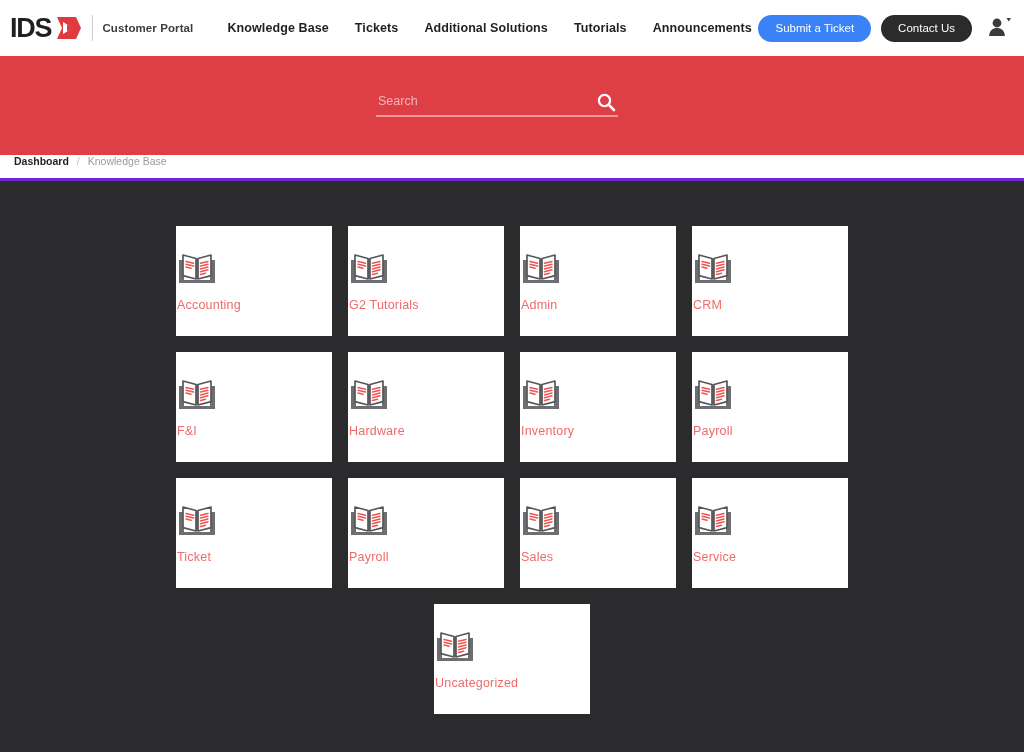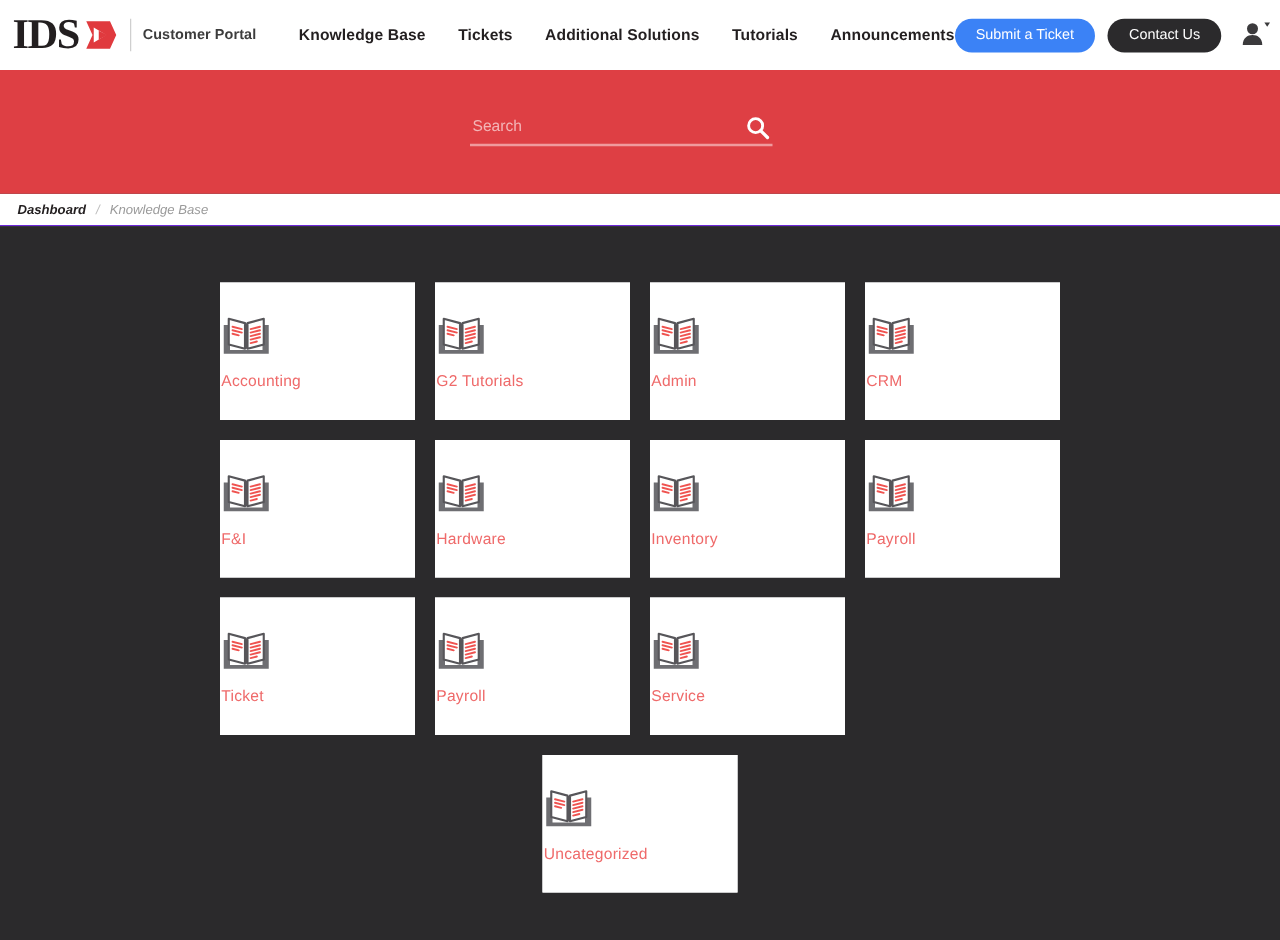--- a/index.html
+++ b/index.html
@@ -15,25 +15,25 @@
   .topbar {
     height: 56px;
     background: #ffffff;
     display: flex;
     align-items: center;
     padding: 0 12px 0 10px;
     position: relative;
   }
   .brand { display: flex; align-items: center; flex: 0 0 auto; }
   .brand-ids {
-    font-size: 34px;
+    font-size: 27px;
     font-weight: bold;
     letter-spacing: -1.2px;
     color: #231f20;
-    font-family: Liberation Serif, serif;
+    font-family: Liberation Sans, sans-serif;
     line-height: 1;
     text-align: center;
   }
   .brand-mark {
     width: 28px; height: 26px;
     margin-left: 3px;
     position: relative;
   }
   .brand-divider {
     width: 1px; height: 26px;
@@ -130,24 +130,22 @@
     cursor: pointer;
     padding: 0;
     line-height: 0;
   }
 
   
   .crumbbar {
     height: 26px;
     background: #ffffff;
     display: flex;
-    align-items: center;
     padding-left: 14px;
-    border-bottom: 1px solid #6d28d9;
-    font-style: italic;
+    border-bottom: 3px solid #6d28d9;
   }
   .crumb-current {
     font-size: 10.5px;
     font-weight: bold;
     color: #231f20;
     cursor: pointer;
   }
   .crumb-sep {
     font-size: 10.5px;
     color: #bdbdbd;
@@ -554,20 +552,50 @@
           <line x1="23.5" y1="15.1" x2="31" y2="13.2"></line>
           <line x1="23.5" y1="17.9" x2="31" y2="16.0"></line>
           <line x1="23.5" y1="20.7" x2="31" y2="18.8"></line>
           <line x1="23.5" y1="23.5" x2="28.5" y2="22.2"></line>
         </g>
       </svg>
     </span>
     <span class="card-label">Payroll</span>
   </div>
 
+  <div class="card">
+    <span class="card-icon">
+      <svg width="40" height="34" viewBox="0 0 40 34">
+
+        <path d="M2 9 L7 9 L7 29 L33 29 L33 9 L38 9 L38 32 L2 32 Z" fill="#6e6e72"></path>
+        <path d="M3.4 10.4 L5.6 10.4 L5.6 30.6 L34.4 30.6 L34.4 10.4 L36.6 10.4 L36.6 30.6 L3.4 30.6 Z" fill="#ffffff" opacity="0"></path>
+
+        <path d="M6 4 L19 7.5 L19 28 L6 24.6 Z" fill="#ffffff" stroke="#57565a" stroke-width="1.7" stroke-linejoin="round"></path>
+
+        <path d="M34 4 L21 7.5 L21 28 L34 24.6 Z" fill="#ffffff" stroke="#57565a" stroke-width="1.7" stroke-linejoin="round"></path>
+
+        <line x1="20" y1="7.6" x2="20" y2="28" stroke="#57565a" stroke-width="1.6"></line>
+
+        <g stroke="#ef5350" stroke-width="1.5" stroke-linecap="round">
+          <line x1="9" y1="10.4" x2="16.5" y2="12.3"></line>
+          <line x1="9" y1="13.2" x2="16.5" y2="15.1"></line>
+          <line x1="9" y1="16.0" x2="14.0" y2="17.3"></line>
+        </g>
+
+        <g stroke="#ef5350" stroke-width="1.5" stroke-linecap="round">
+          <line x1="23.5" y1="12.3" x2="31" y2="10.4"></line>
+          <line x1="23.5" y1="15.1" x2="31" y2="13.2"></line>
+          <line x1="23.5" y1="17.9" x2="31" y2="16.0"></line>
+          <line x1="23.5" y1="20.7" x2="31" y2="18.8"></line>
+          <line x1="23.5" y1="23.5" x2="28.5" y2="22.2"></line>
+        </g>
+      </svg>
+    </span>
+    <span class="card-label">Sales</span>
+  </div>
 
   <div class="card">
     <span class="card-icon">
       <svg width="40" height="34" viewBox="0 0 40 34">
 
         <path d="M2 9 L7 9 L7 29 L33 29 L33 9 L38 9 L38 32 L2 32 Z" fill="#6e6e72"></path>
         <path d="M3.4 10.4 L5.6 10.4 L5.6 30.6 L34.4 30.6 L34.4 10.4 L36.6 10.4 L36.6 30.6 L3.4 30.6 Z" fill="#ffffff" opacity="0"></path>
 
         <path d="M6 4 L19 7.5 L19 28 L6 24.6 Z" fill="#ffffff" stroke="#57565a" stroke-width="1.7" stroke-linejoin="round"></path>
 

